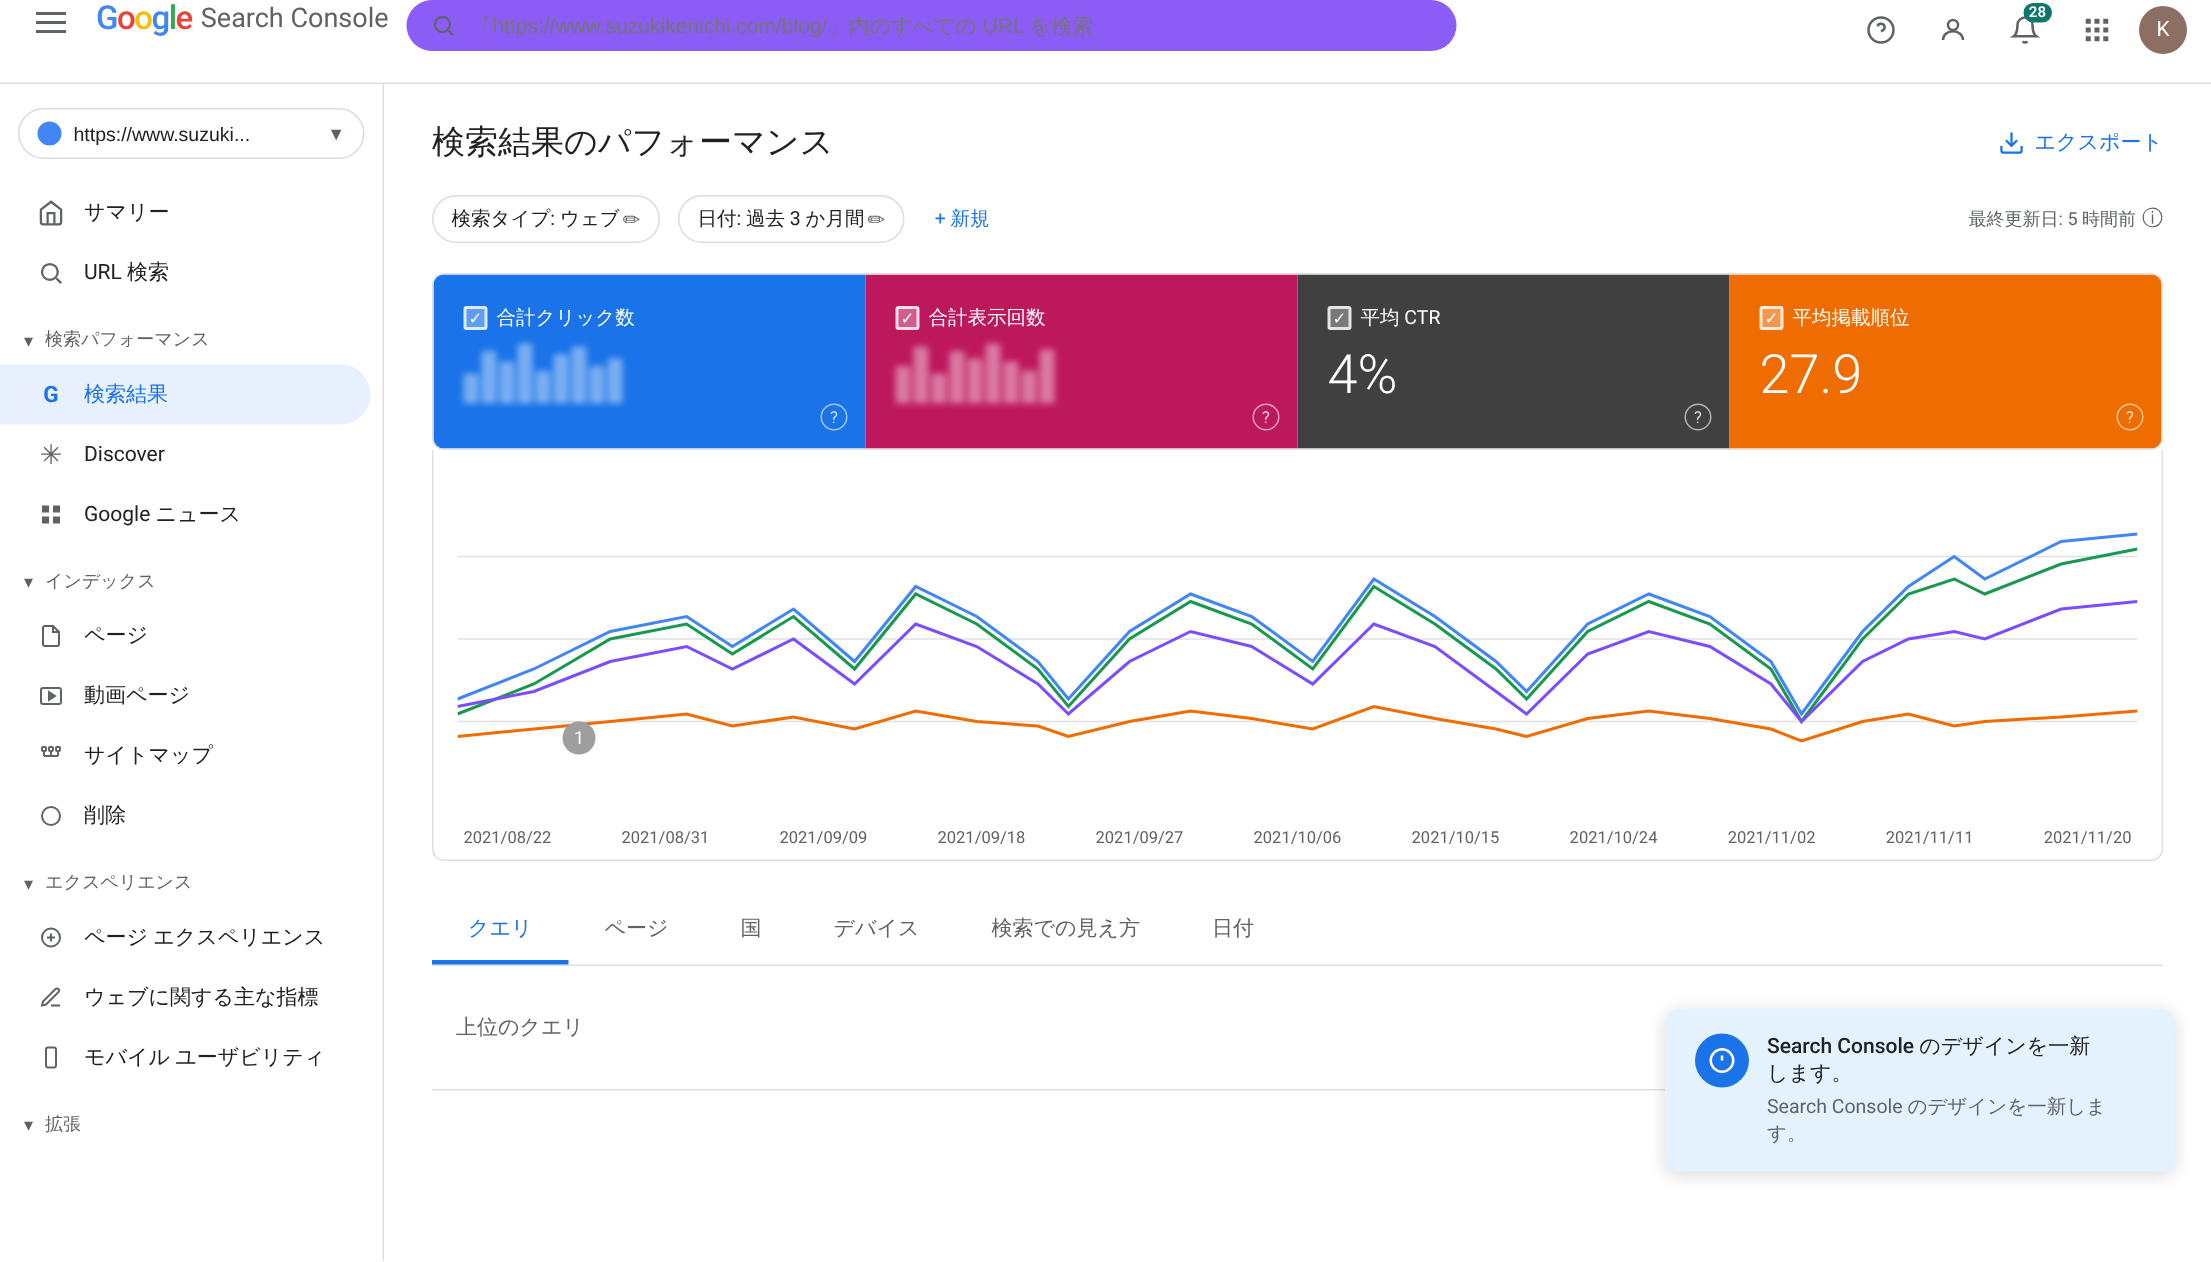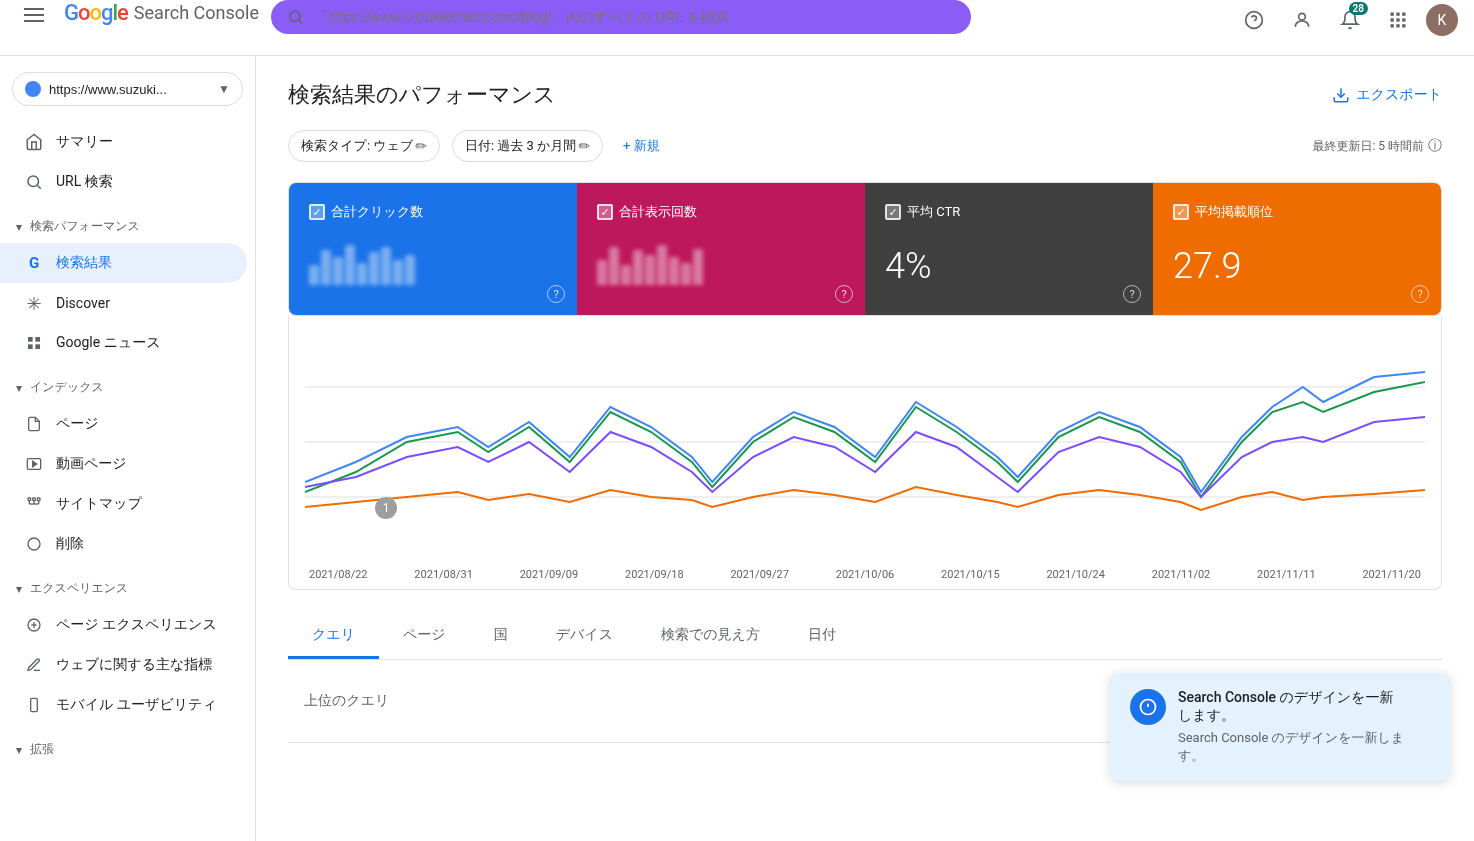--- a/index.html
+++ b/index.html
@@ -58,21 +58,21 @@
     .new-btn { display: flex; align-items: center; gap: 4px; color: #1a73e8; font-size: 13px; cursor: pointer; padding: 6px 8px; }
     .last-updated { margin-left: auto; font-size: 12px; color: #5f6368; display: flex; align-items: center; gap: 4px; }
 
     
     .metrics-row { display: grid; grid-template-columns: 1fr 1fr 1fr 1fr; gap: 0; margin-bottom: 0; border-radius: 8px; overflow: hidden; border: 1px solid #e0e0e0; }
     .metric-card { padding: 20px; position: relative; }
     .metric-card.clicks { background: #1a73e8; color: #fff; }
     .metric-card.impressions { background: #be185d; color: #fff; }
     .metric-card.ctr { background: #404040; color: #fff; }
     .metric-card.position { background: #ef6c00; color: #fff; }
-    .metric-header { display: flex; align-items: center; gap: 6px; font-size: 13px; margin-bottom: 24px; }
+    .metric-header { display: flex; align-items: center; gap: 6px; font-size: 13px; margin-bottom: 8px; }
     .metric-checkbox { width: 16px; height: 16px; border: 2px solid rgba(255,255,255,0.8); border-radius: 2px; display: flex; align-items: center; justify-content: center; background: rgba(255,255,255,0.3); flex-shrink: 0; }
     .metric-checkbox::after { content: '✓'; font-size: 11px; color: #fff; }
     .metric-value { font-size: 36px; font-weight: 300; margin-bottom: 8px; }
     .metric-question { position: absolute; bottom: 12px; right: 12px; width: 18px; height: 18px; border-radius: 50%; border: 1px solid rgba(255,255,255,0.6); display: flex; align-items: center; justify-content: center; font-size: 11px; color: rgba(255,255,255,0.8); cursor: pointer; }
 
     
     .blur-chart { height: 40px; display: flex; align-items: flex-end; gap: 2px; filter: blur(2px); opacity: 0.7; }
     .blur-bar { background: rgba(255,255,255,0.6); border-radius: 2px 2px 0 0; }
 
     

